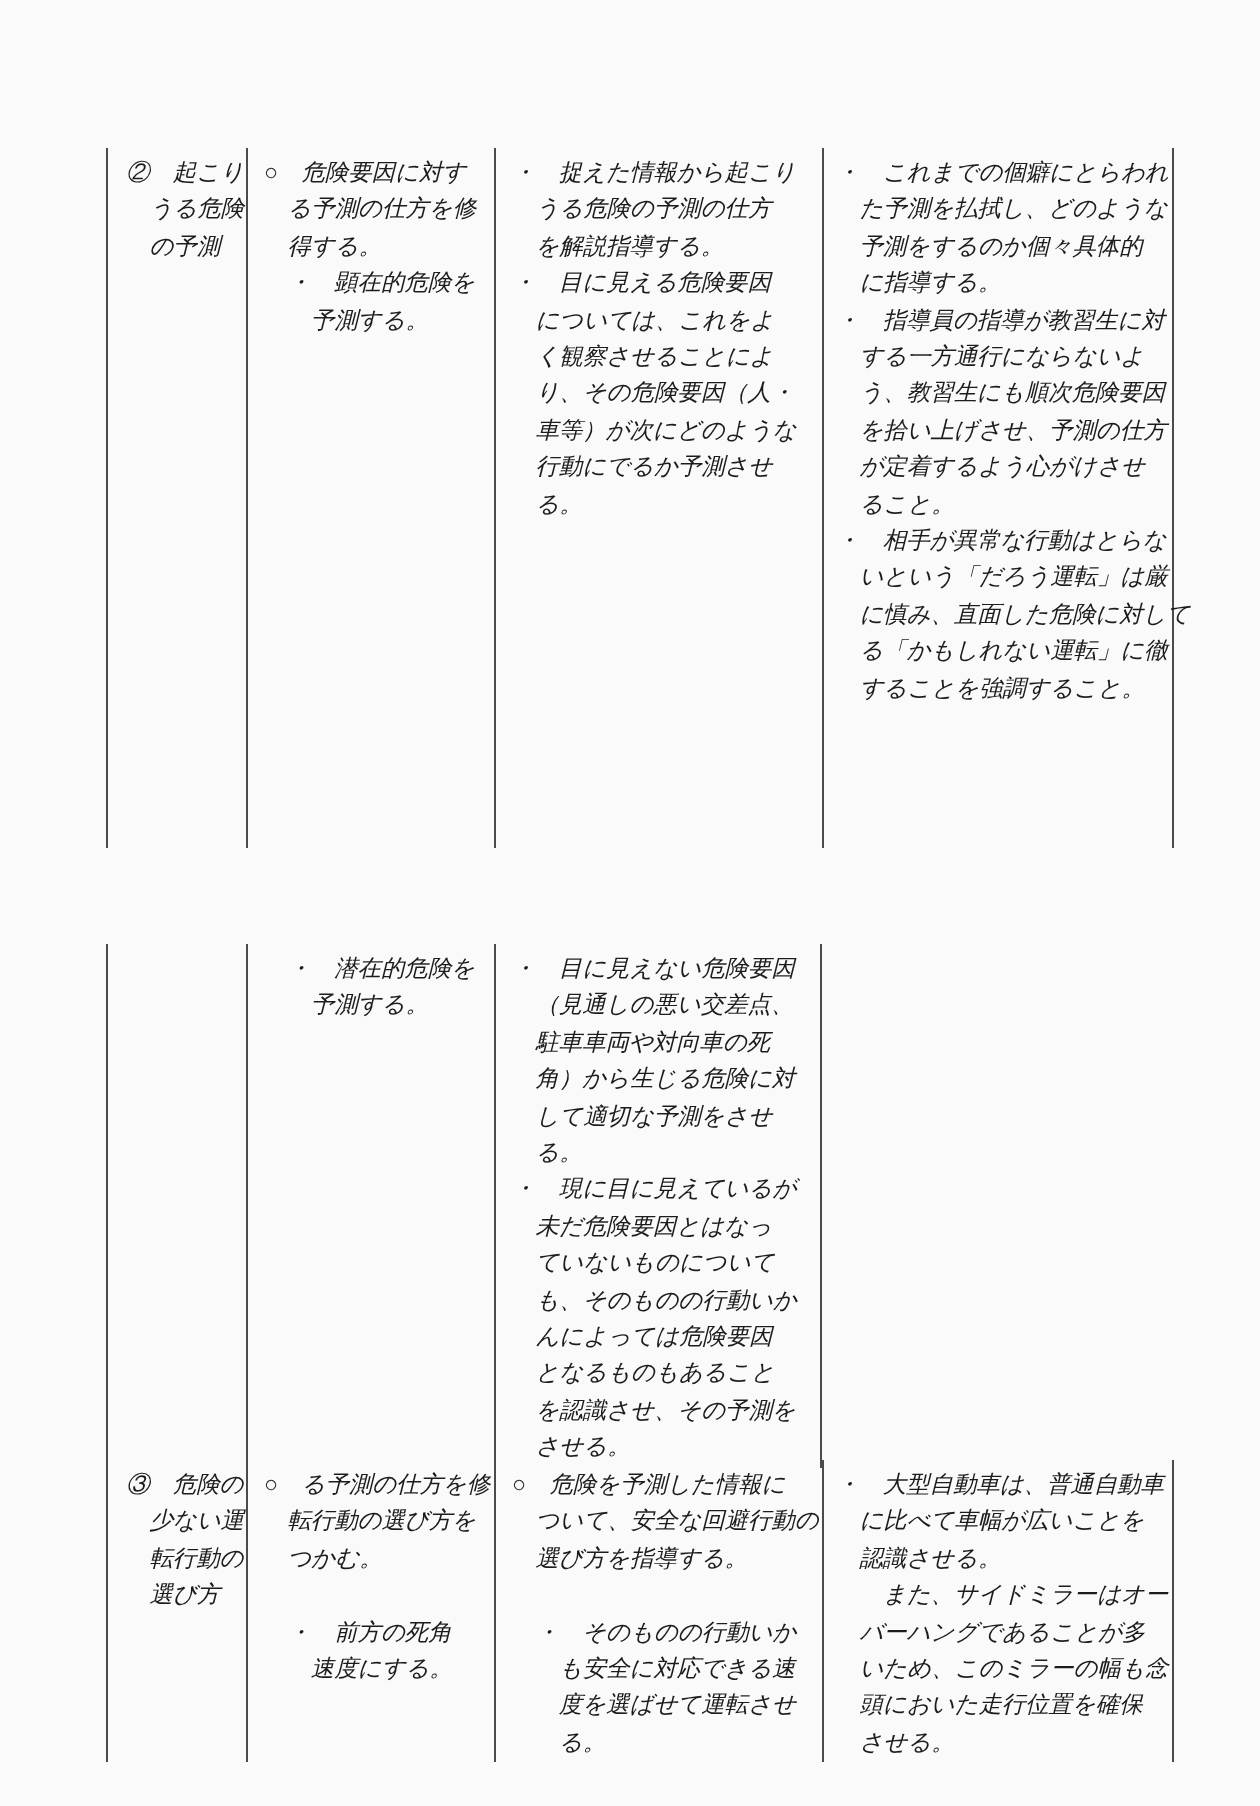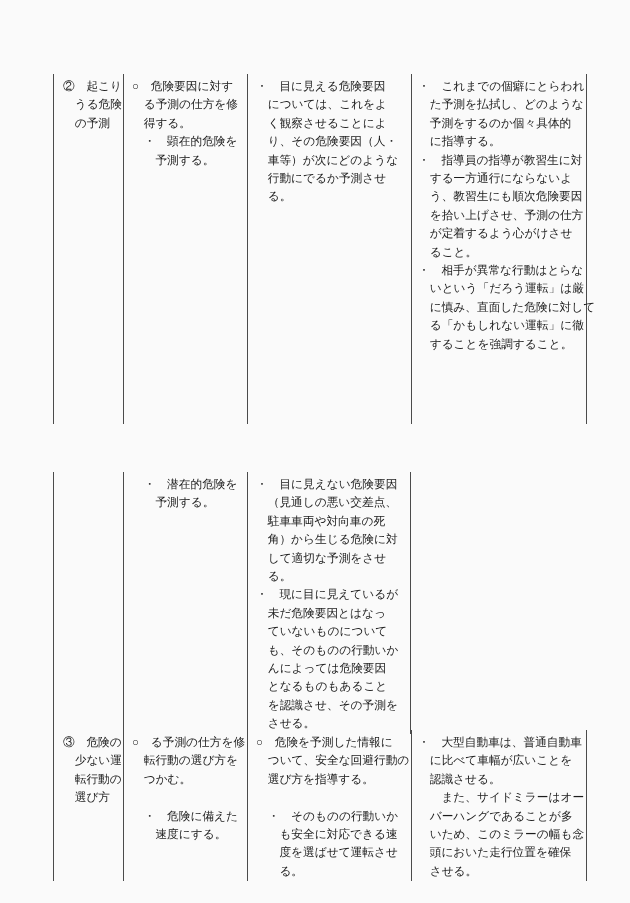--- a/index.html
+++ b/index.html
@@ -11,20 +11,21 @@
   body{
     background:#e8e8e8;
     font-family:"Liberation Serif","DejaVu Serif",serif;
   }
   .page{
     position:relative;
     width:630px;
     height:903px;
     background:var(--bg);
     overflow:hidden;
+    font-style:italic;
   }
   .doc-table{
     position:absolute;
     left:53px;
     top:74px;
     width:534px;
   }
   .band{
     display:grid;
     grid-template-columns:70px 124px 164px 176px;
@@ -66,20 +67,23 @@
 の予測</p>
       </div>
       <div class="c c2">
         <p class="para lv0">○　危険要因に対す
 る予測の仕方を修
 得する。</p>
         <p class="para lv1">・　顕在的危険を
 予測する。</p>
       </div>
       <div class="c c3">
+        <p class="para lv0">・　捉えた情報から起こり
+うる危険の予測の仕方
+を解説指導する。</p>
         <p class="para lv0">・　目に見える危険要因
 については、これをよ
 く観察させることによ
 り、その危険要因（人・
 車等）が次にどのような
 行動にでるか予測させ
 る。</p>
       </div>
       <div class="c c4">
         <p class="para lv0">・　これまでの個癖にとらわれ
@@ -128,21 +132,21 @@
       <div class="c c1">
         <p class="para lv0">③　危険の
 少ない運
 転行動の
 選び方</p>
       </div>
       <div class="c c2">
         <p class="para lv0">○　る予測の仕方を修
 転行動の選び方を
 つかむ。</p>
-        <p class="para lv1 gap">・　危険に備えた
+        <p class="para lv1 gap">・　前方の死角
 速度にする。</p>
       </div>
       <div class="c c3">
         <p class="para lv0">○　危険を予測した情報に
 ついて、安全な回避行動の
 選び方を指導する。</p>
         <p class="para lv1 gap">・　そのものの行動いか
 も安全に対応できる速
 度を選ばせて運転させ
 る。</p>

